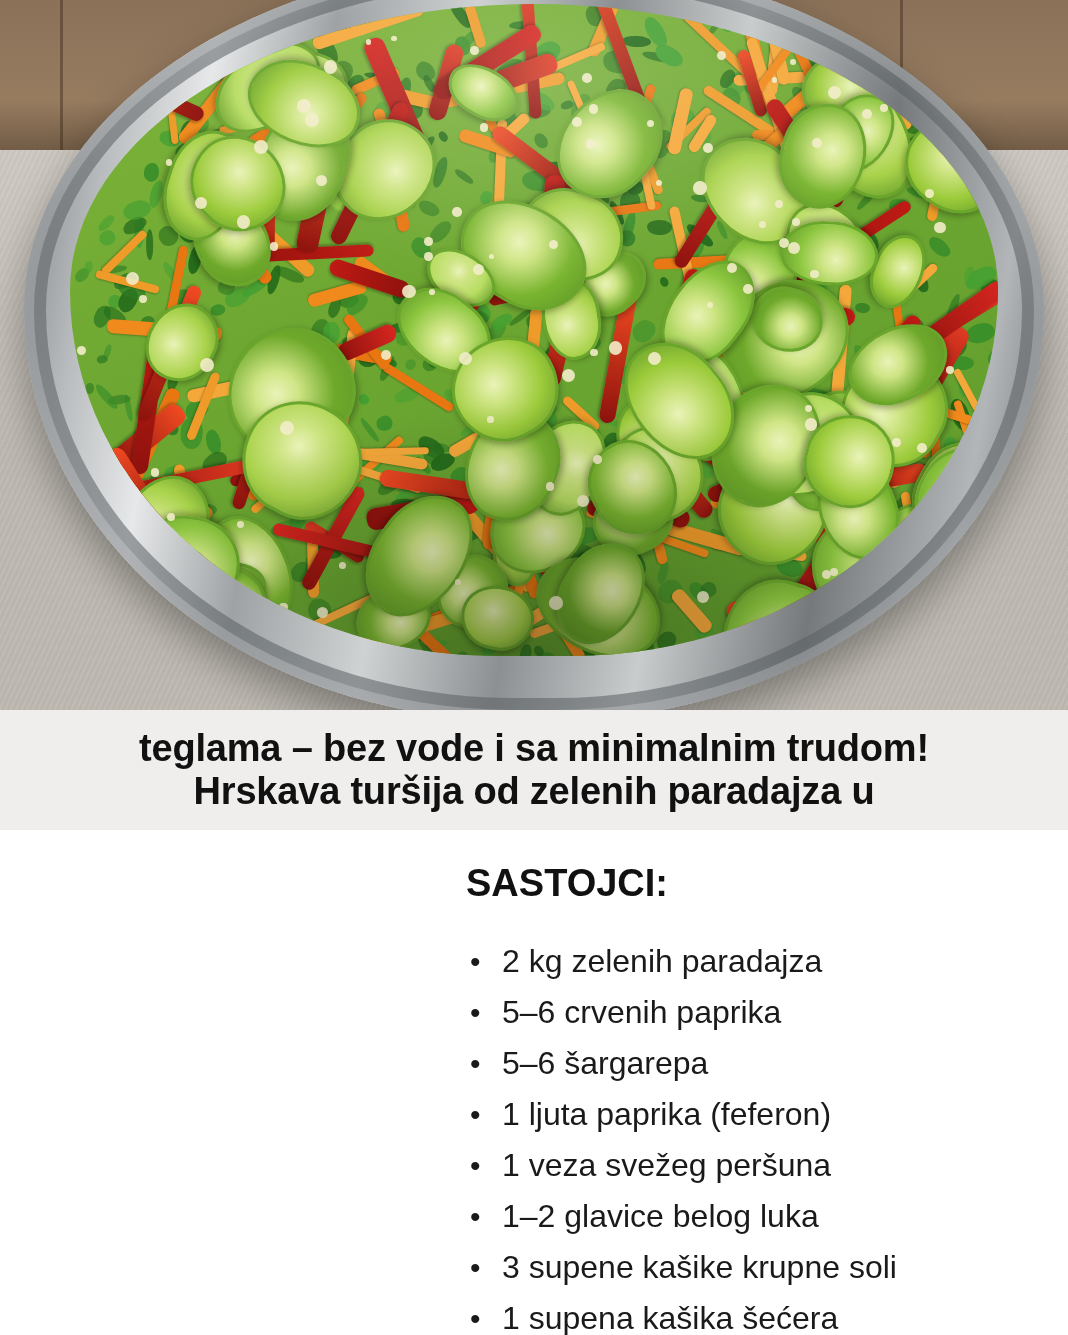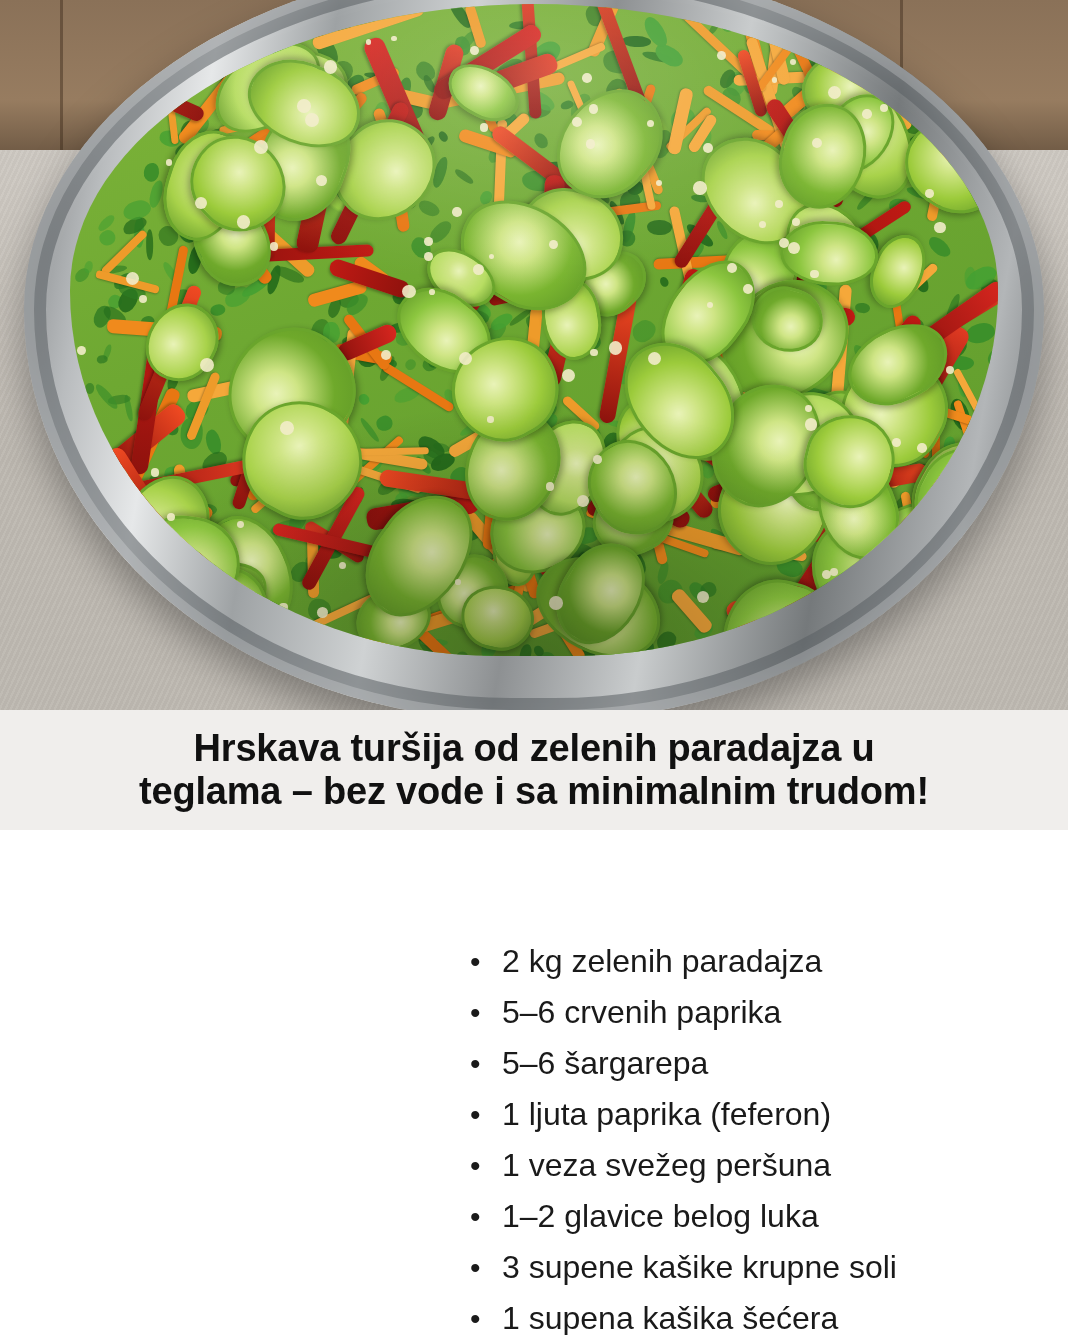--- a/index.html
+++ b/index.html
@@ -1080,25 +1080,26 @@
           <div class="bit" style="left:19.832910713739693%;top:20.840448901522905%;width:13.821640826528892px;height:13.821640826528892px;background:#f2ecc9;border-radius:50%;opacity:.9"></div>
           <div class="bit" style="left:7.933409047778696%;top:76.82991517242044%;width:6.776349171064794px;height:6.776349171064794px;background:#f2ecc9;border-radius:50%;opacity:.9"></div>
           <div class="bit" style="left:38.19441280514002%;top:38.10913702799007%;width:8.82840112526901px;height:8.82840112526901px;background:#f2ecc9;border-radius:50%;opacity:.9"></div>
         </div>
       <div class="veil"></div>
     </div>
   </div>
 </div>
 
 <div class="title-band">
+  <div class="title-line">teglama – bez vode i sa minimalnim trudom!</div>
   <div class="title-line">Hrskava turšija od zelenih paradajza u</div>
-  <div class="title-line">teglama – bez vode i sa minimalnim trudom!</div>
 </div>
 
 <div class="body-area">
+  <div class="section-title">SASTOJCI:</div>
   <ul class="ing-list">
     <li>2 kg zelenih paradajza</li>
     <li>5–6 crvenih paprika</li>
     <li>5–6 šargarepa</li>
     <li>1 ljuta paprika (feferon)</li>
     <li>1 veza svežeg peršuna</li>
     <li>1–2 glavice belog luka</li>
     <li>3 supene kašike krupne soli</li>
     <li>1 supena kašika šećera</li>
   </ul>

